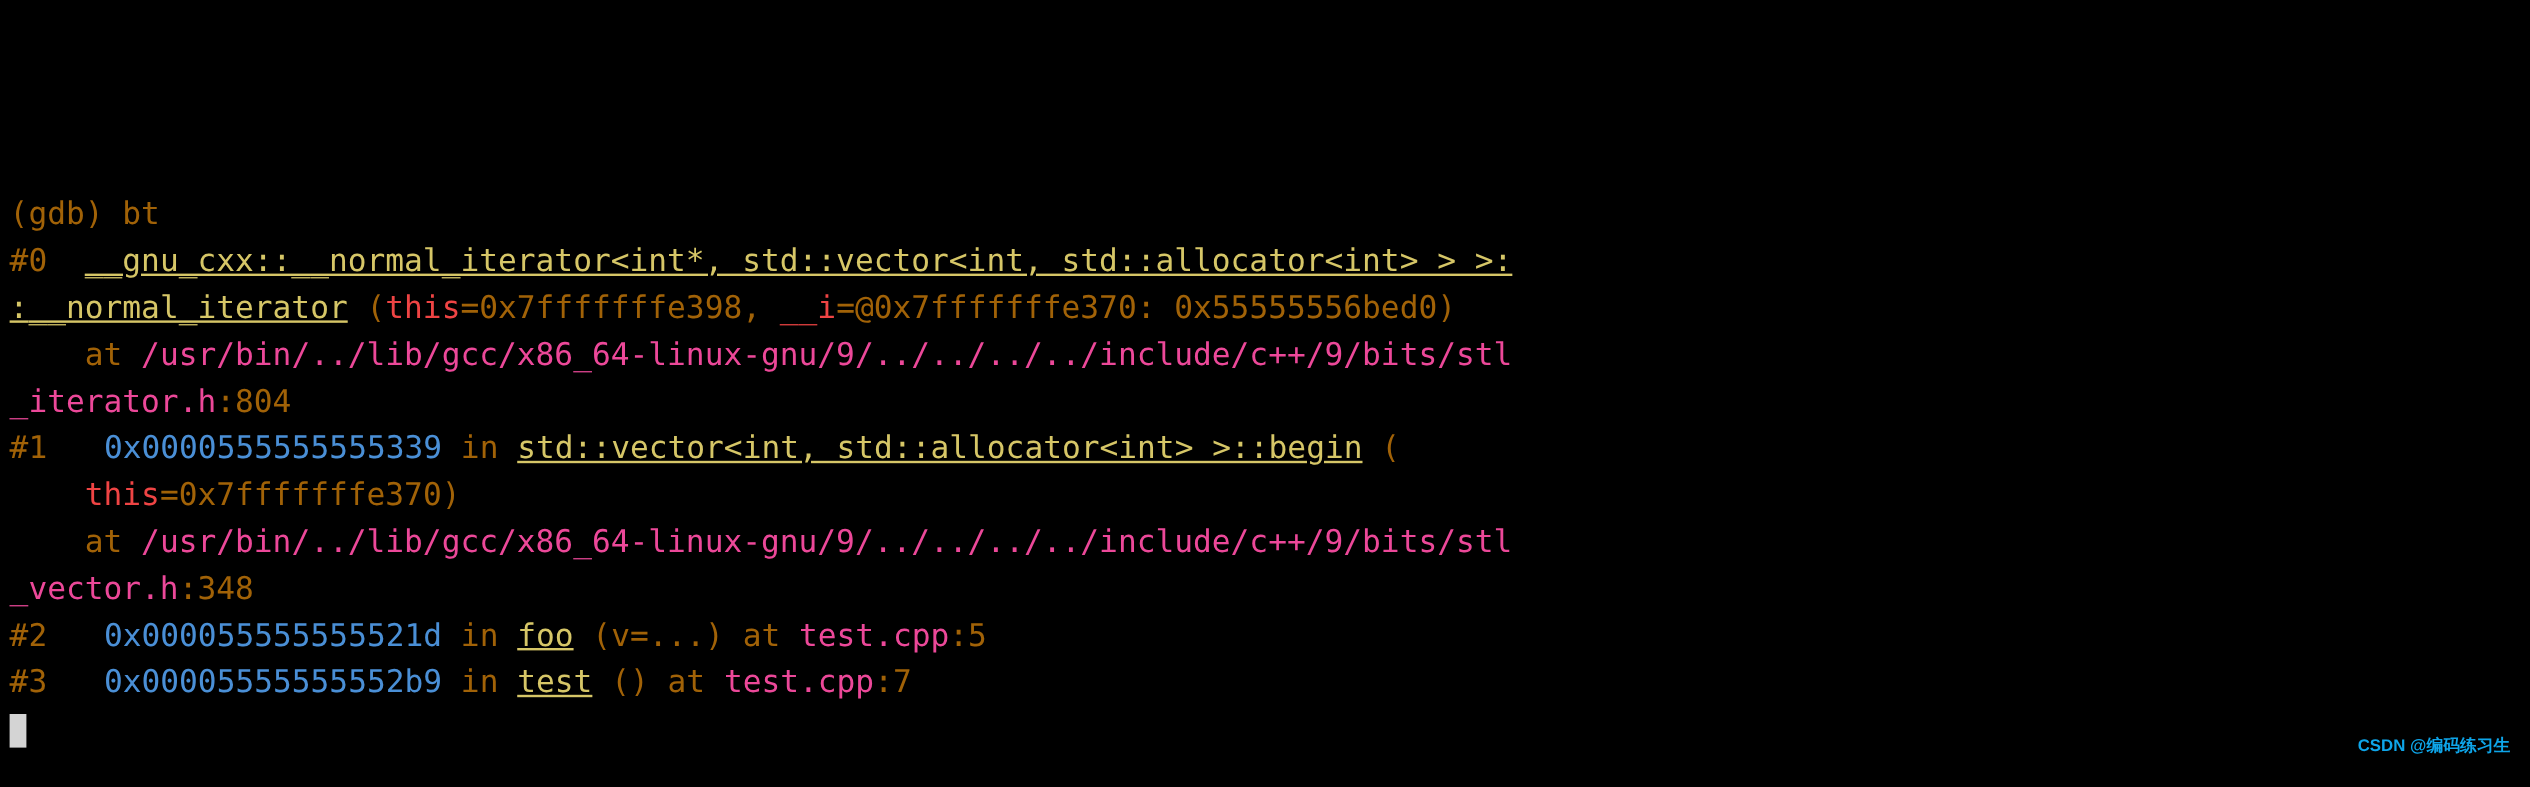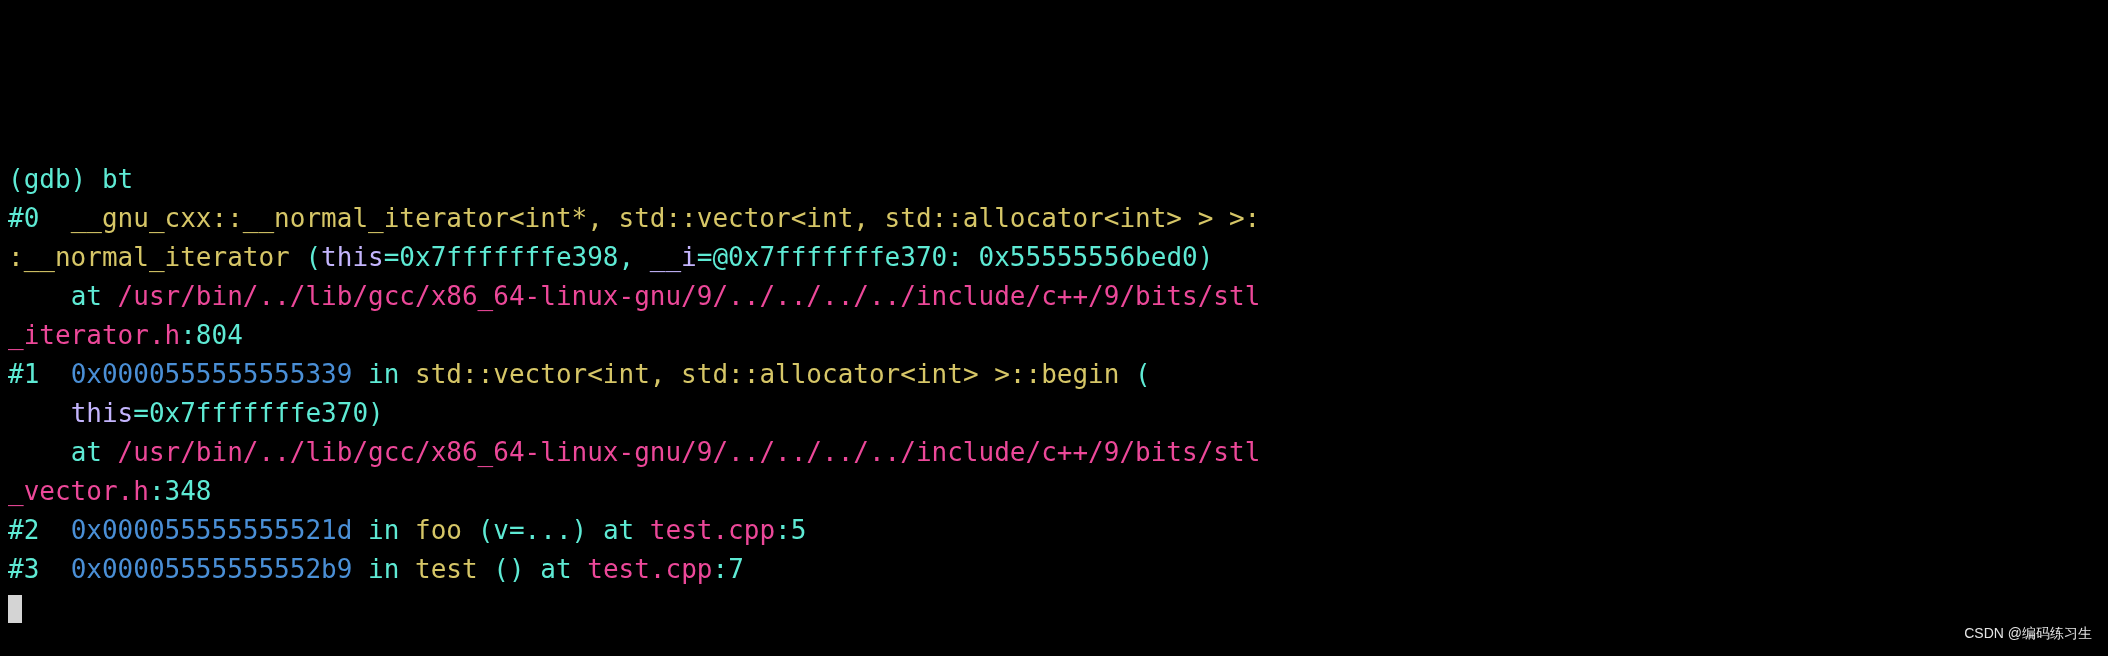--- a/index.html
+++ b/index.html
@@ -10,32 +10,33 @@
     body {
       background: #000000;
       font-family: 'Menlo', 'Monaco', 'Consolas', monospace;
       font-size: 26px;
       line-height: 1.5;
       color: #cccccc;
       padding: 4px 8px;
       white-space: pre;
       overflow: hidden;
     }
-    .white { color: #5eead4; }
-    .yellow { color: #d6c667; }
-    .blue { color: #4a8fd6; }
+    .white { color: #a16207; }
+    .yellow { color: #d6c667; text-decoration: underline; }
+    .blue { color: #4a8fd6; margin-left: 16px; }
     .green { color: #ec4899; }
-    .teal { color: #c4b5fd; }
+    .teal { color: #ef4444; }
     .watermark {
       position: fixed;
-      bottom: 12px;
+      bottom: 24px;
       right: 16px;
       font-size: 14px;
-      color: #e5e5e5;
+      color: #0ea5e9;
       font-family: sans-serif;
+      font-weight: bold;
     }
     .cursor {
       display: inline-block;
       width: 14px;
       height: 28px;
       background: #d4d4d4;
       vertical-align: text-bottom;
     }
   </style>
 </head>

